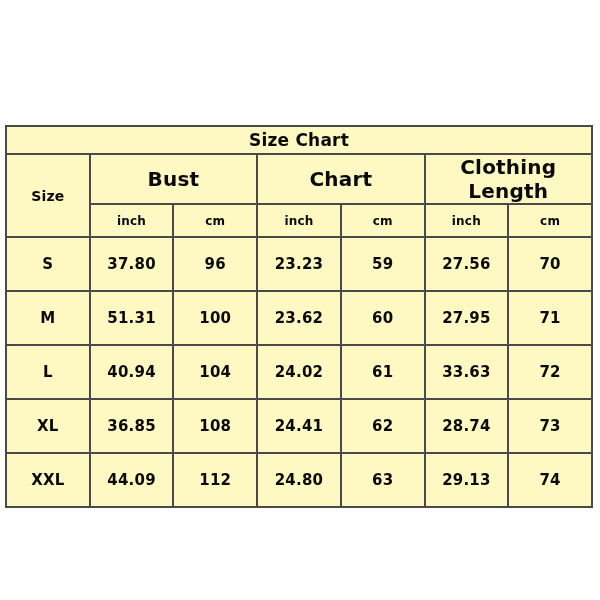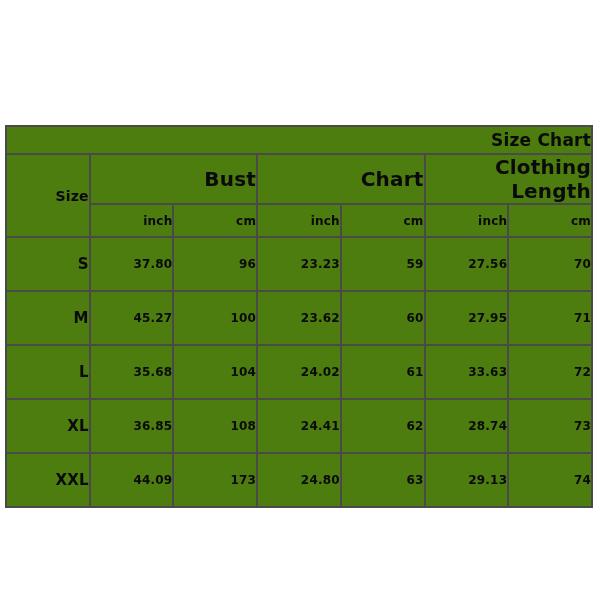--- a/index.html
+++ b/index.html
@@ -25,24 +25,24 @@
   table.size-chart {
     width: 588px;
     height: 348px;
     border-collapse: collapse;
     table-layout: fixed;
     border: 2px solid #3a3a3a;
   }
 
   table.size-chart td {
     border: 2px solid #4a4a4a;
-    text-align: right;
+    text-align: center;
     vertical-align: middle;
     color: #0a0a0a;
-    background: #4d7c0f;
+    background: #fef9c3;
     font-weight: bold;
     letter-spacing: 0.2px;
     padding: 0;
   }
 
   td.title-cell {
     height: 26px;
     font-size: 17px;
     font-weight: bold;
     letter-spacing: 0.6px;
@@ -68,21 +68,21 @@
   }
 
   td.size-cell {
     font-size: 15px;
     font-weight: bold;
     background: #bad4ec;
   }
 
   td.data-cell {
     background: #ffc20e;
-    font-size: 12px;
+    font-size: 15px;
     font-weight: bold;
     letter-spacing: 0.3px;
   }
 
   tr.data-row td {
     height: 52px;
   }
 </style>
 </head>
 <body>
@@ -115,52 +115,52 @@
         <td class="data-cell">37.80</td>
         <td class="data-cell">96</td>
         <td class="data-cell">23.23</td>
         <td class="data-cell">59</td>
         <td class="data-cell">27.56</td>
         <td class="data-cell">70</td>
       </tr>
 
       <tr class="data-row">
         <td class="size-cell">M</td>
-        <td class="data-cell">45.27</td>
+        <td class="data-cell">51.31</td>
         <td class="data-cell">100</td>
         <td class="data-cell">23.62</td>
         <td class="data-cell">60</td>
         <td class="data-cell">27.95</td>
         <td class="data-cell">71</td>
       </tr>
 
       <tr class="data-row">
         <td class="size-cell">L</td>
-        <td class="data-cell">35.68</td>
+        <td class="data-cell">40.94</td>
         <td class="data-cell">104</td>
         <td class="data-cell">24.02</td>
         <td class="data-cell">61</td>
         <td class="data-cell">33.63</td>
         <td class="data-cell">72</td>
       </tr>
 
       <tr class="data-row">
         <td class="size-cell">XL</td>
         <td class="data-cell">36.85</td>
         <td class="data-cell">108</td>
         <td class="data-cell">24.41</td>
         <td class="data-cell">62</td>
         <td class="data-cell">28.74</td>
         <td class="data-cell">73</td>
       </tr>
 
       <tr class="data-row">
         <td class="size-cell">XXL</td>
         <td class="data-cell">44.09</td>
-        <td class="data-cell">173</td>
+        <td class="data-cell">112</td>
         <td class="data-cell">24.80</td>
         <td class="data-cell">63</td>
         <td class="data-cell">29.13</td>
         <td class="data-cell">74</td>
       </tr>
     </tbody>
   </table>
 </div>
 
 </body></html>

